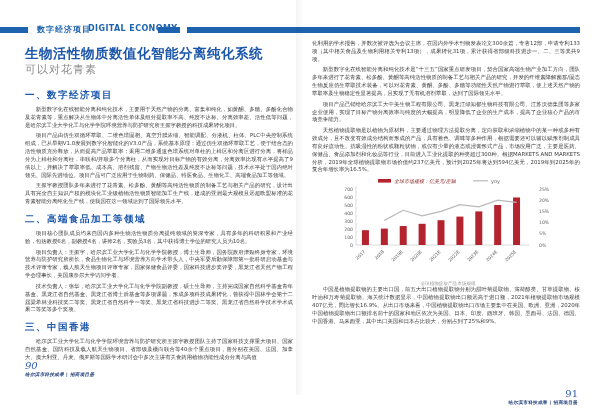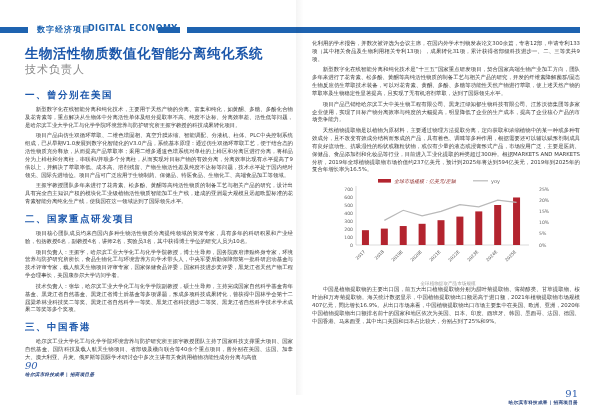--- a/index.html
+++ b/index.html
@@ -51,29 +51,29 @@
 
 <div id="canvas">
 
   <div class="hbar b1"></div>
   <div class="htag cn">数字经济项目</div>
   <div class="htag en">DIGITAL ECONOMY</div>
   <div class="hbar b2"></div>
   <div class="hbar b3"></div>
 
   <div class="title">生物活性物质数值化智能分离纯化系统</div>
-  <div class="subtitle">技术负责人</div>
+  <div class="subtitle">可以对花青素</div>
 
   <div class="pagecol" id="left-col">
-    <div class="sec-h">一、曾分别在美国</div>
+    <div class="sec-h">一、数字经济项目</div>
     <div class="para">新型数字化在线智能分离和纯化技术，主要用于天然产物的分离、富集和纯化，如黄酮、多糖、多酚化合物及花青素等，重点解决从生物体中分离活性单体及组分提取率不高、纯度不达标、分离效率差、活性低等问题，是哈尔滨工业大学化工与化学学院环境营养与防护研究所王振宇教授的科技成果转化项目。</div>
     <div class="para">项目产品由仿生双循环萃取、二维色谱固相、真空升膜浓缩、智能调配、分液机、柱体、PLC中央控制系统组成，已从早期V1.0发展到数字化智能化的V3.0产品，系统基本原理：通过仿生双循环萃取工艺，便于结合态的活性物质充分释放，从而提高产品萃取率；采用二维多通道色谱系统对单柱的上样区和分离区进行分离，将样品分为上样柱和分离柱，串联和/并联多个分离柱，从而实现对目标产物的有效分离，分离效率比现有水平提高了9倍以上，并解决了萃取率低、成本高、溶剂残留、产物生物活性差及纯度不达标等问题，技术水平处于国内绝对领先、国际先进地位。项目产品可广泛应用于生物制药、保健品、特医食品、生物化工、高端食品加工等领域。</div>
     <div class="para">王振宇教授团队多年来进行了花青素、松多酚、黄酮等高纯活性物质的制备工艺与相关产品的研究，设计出具有完全自主知识产权的模块化工业级植物活性物质智能加工生产线，建成的亚洲最大规模且远超欧盟标准的花青素智能分离纯化生产线，使我国在这一领域达到了国际领先水平。</div>
 
-    <div class="sec-h">二、国家重点研发项目</div>
+    <div class="sec-h">二、高端食品加工等领域</div>
     <div class="para">项目核心团队成员均来自国内多种生物活性物质分离提纯领域的资深专家，具有多年的科研积累和产业经验，包括教授6名，副教授4名，讲师2名，实验员3名，其中获得博士学位的研究人员为10名。</div>
     <div class="para">项目负责人：王振宇，哈尔滨工业大学化工与化学学院教授，博士生导师，国务院政府津贴终身专家，环境营养与防护研究所所长，食品生物化工与环境营养方向学术带头人，中央军委后勤保障部第一批科研启动基金与技术评审专家，载人航天生物项目评审专家，国家保健食品评委，国家科技进步奖评委，黑龙江省天然产物工程学会理事长，美国康奈尔大学访问学者。</div>
     <div class="para">技术负责人：张华，哈尔滨工业大学化工与化学学院副教授，硕士生导师，主持完成国家自然科学基金青年基金、黑龙江省自然基金、黑龙江省博士后基金等多项课题，形成多项科技成果转化，曾获得中国林学会第十二届梁希林业科技奖二等奖、黑龙江省自然科学一等奖、黑龙江省科技进步二等奖、黑龙江省自然科学技术学术成果二等奖等多个奖项。</div>
 
     <div class="sec-h">三、中国香港</div>
     <div class="para">哈尔滨工业大学化工与化学学院环境营养与防护研究所王振宇教授团队主持了国家科技支撑重大项目、国家自然基金、国防科技及载人航天生物项目、省部级及横向联合等40余个重点项目，曾分别在美国、法国、加拿大、澳大利亚、丹麦、俄罗斯等国际学术研讨会中多次主讲有关食药用植物功能性成分分离与高值</div>
   </div>
 
   <div class="pagecol" id="right-col">
     <div class="para noindent">化利用的学术报告，并数次被评选为会议主席，在国内外学术刊物发表论文300余篇，专著12部，申请专利133项（其中相关食品及生物利用相关专利13项），成果转化31项，累计获得省部级科技进步一、二、三等奖共9项。</div>

